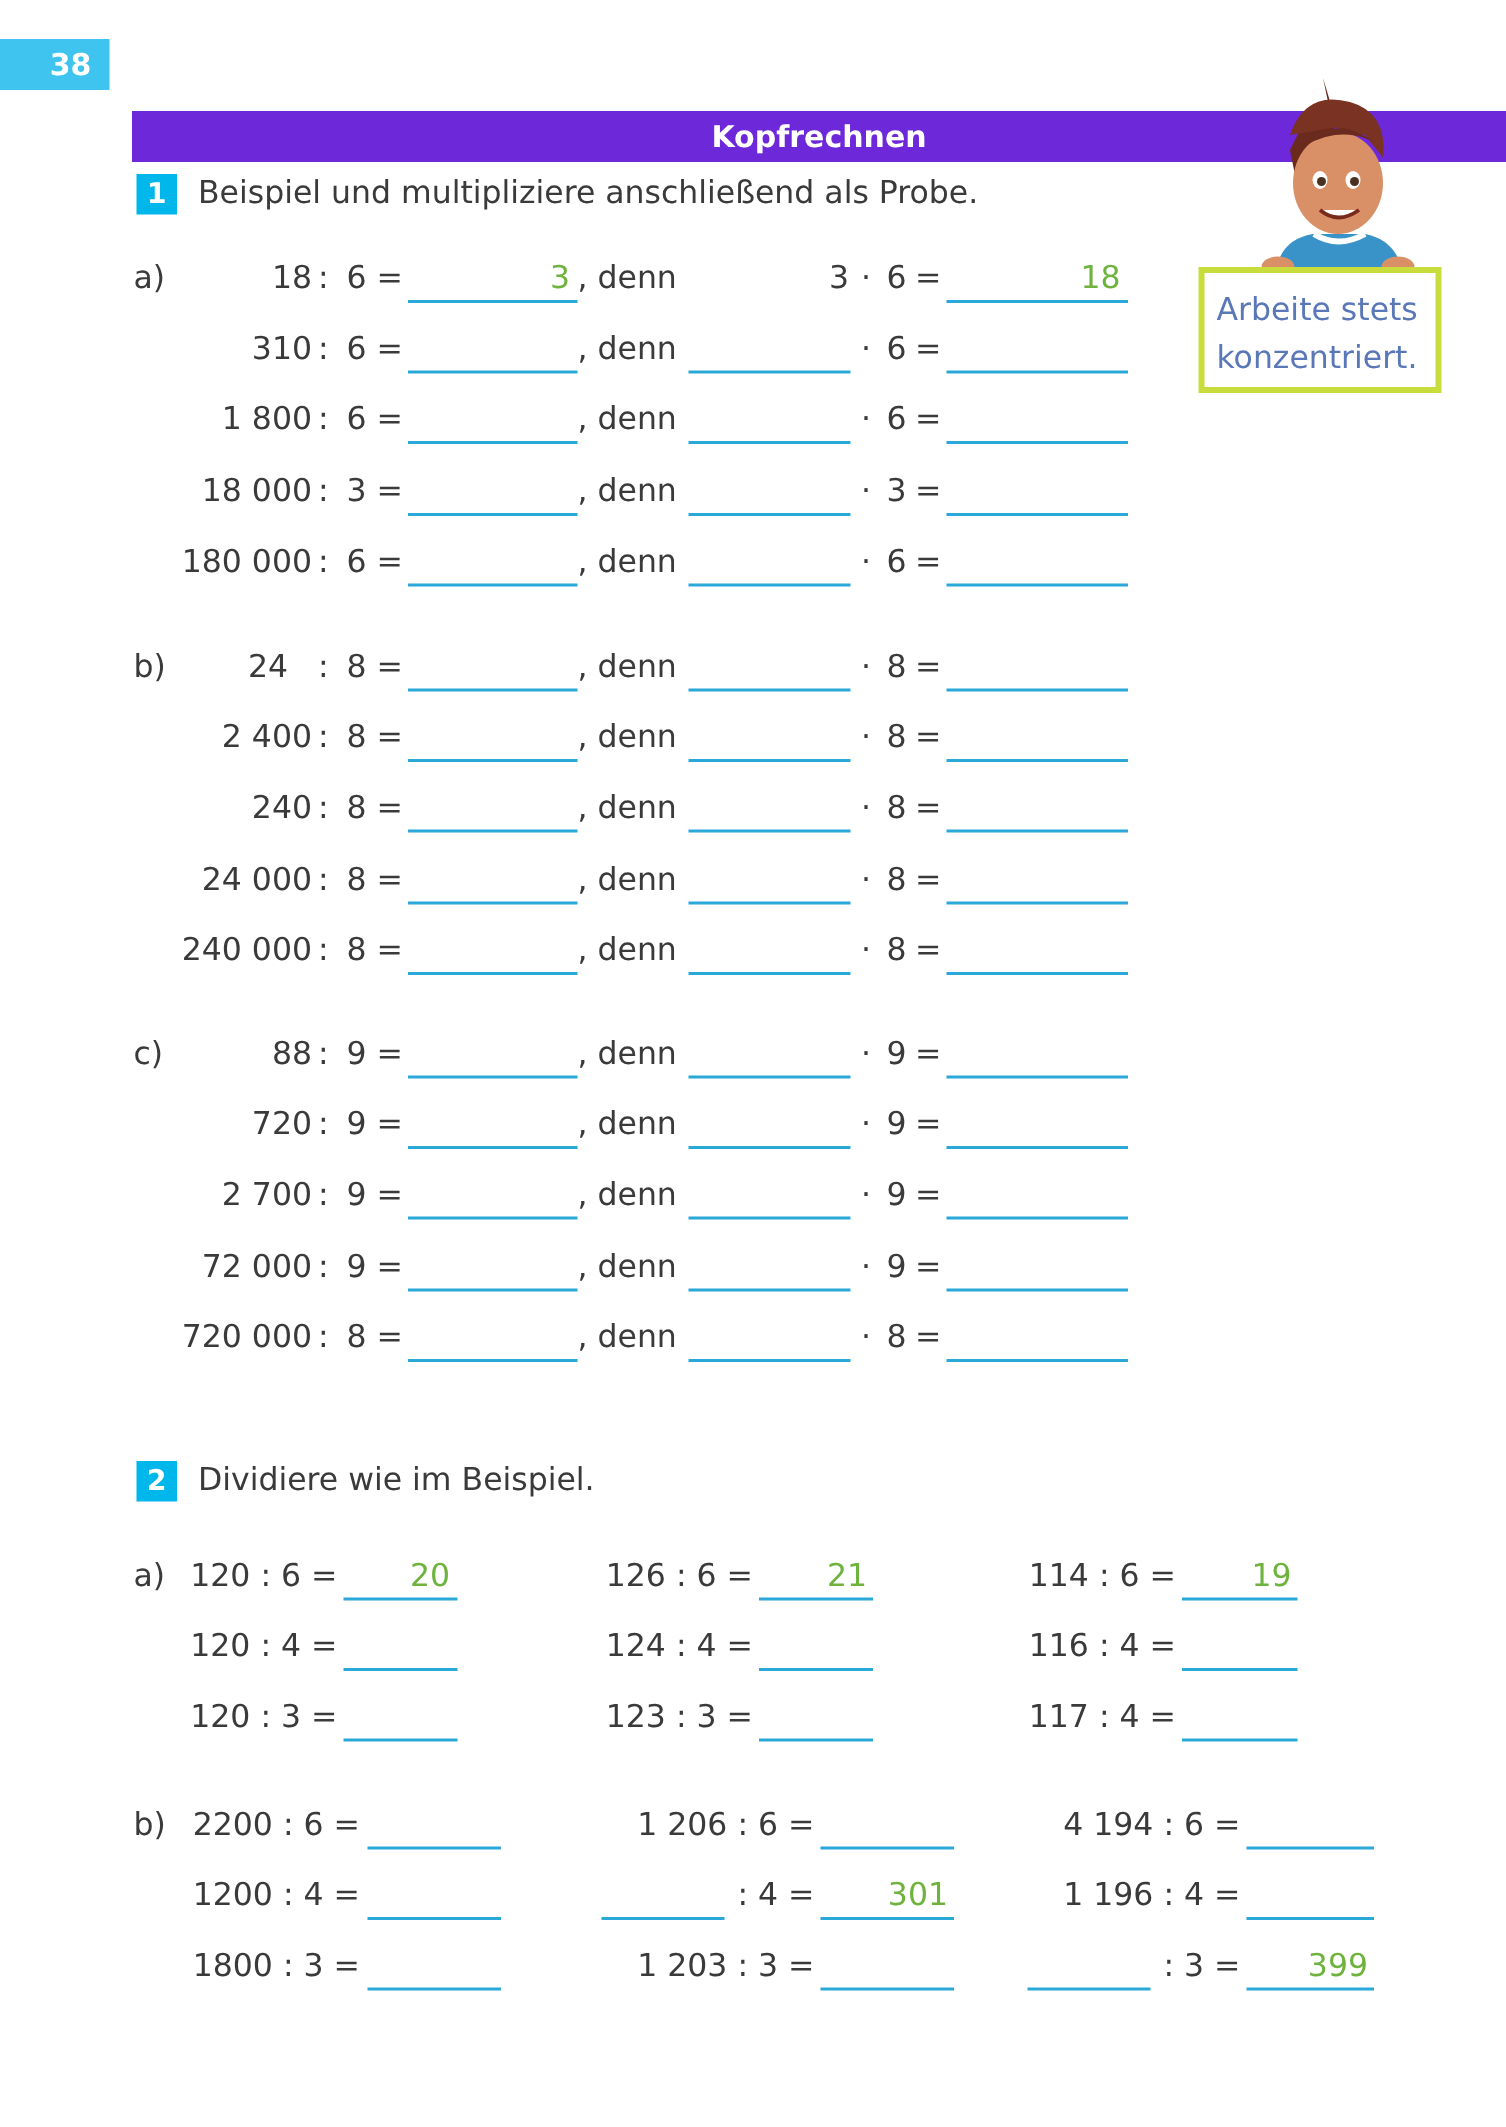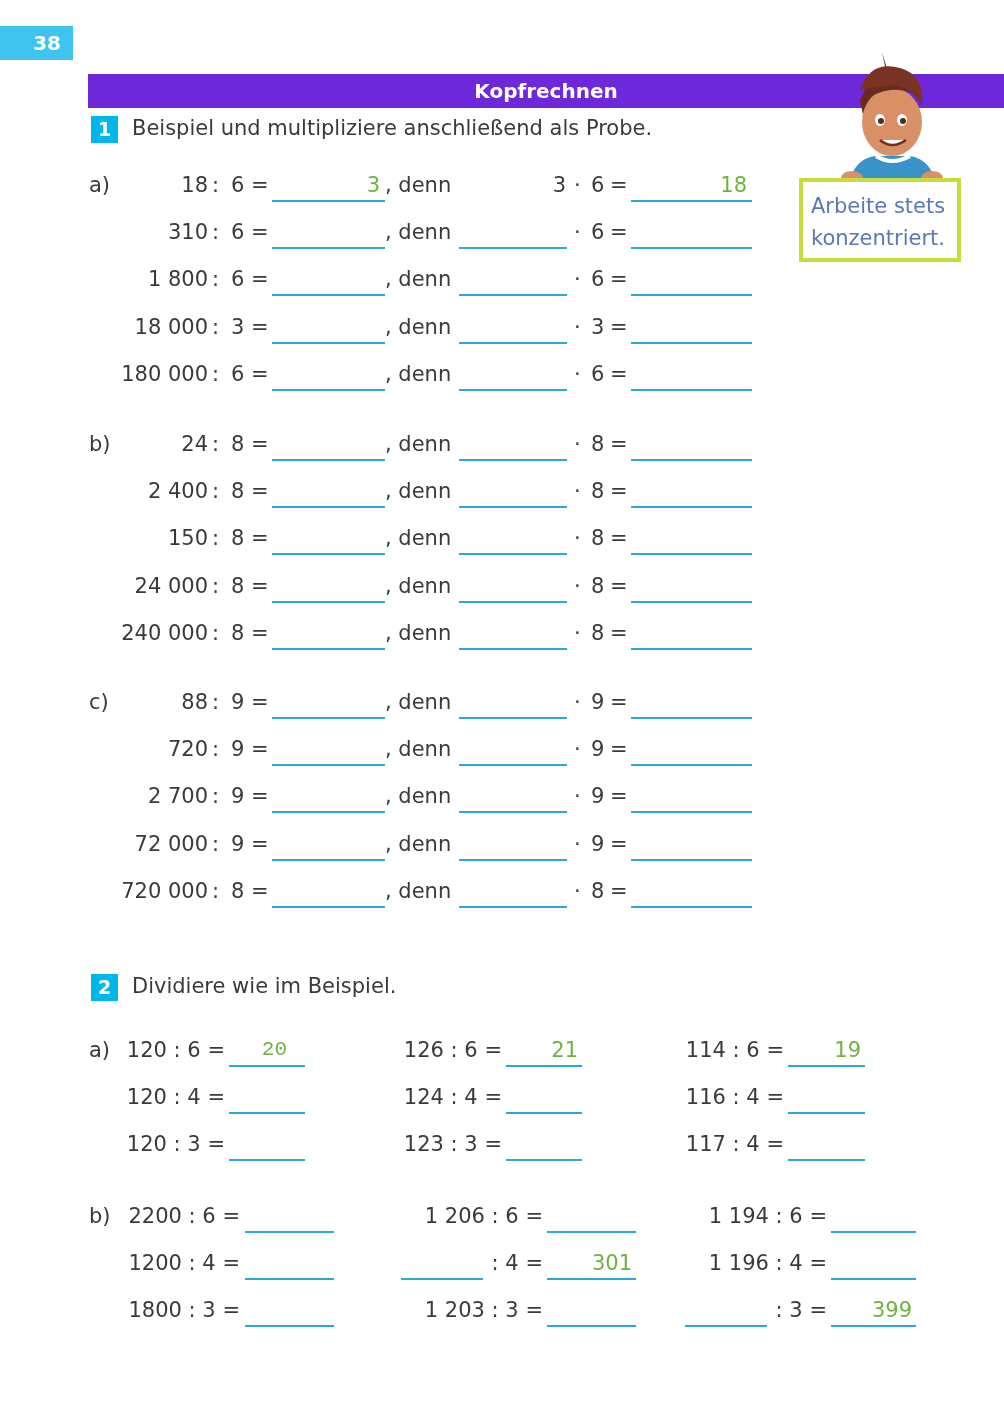--- a/index.html
+++ b/index.html
@@ -121,21 +121,21 @@
         <div class="abs blank" style="left:272px; width:113px; top:389px;"></div>
         <div class="abs txt" style="left:385px; top:361px;">, denn</div>
         <div class="abs ans" style="left:460px; width:106px; top:361px; color:#3a3a3a; "></div>
         <div class="abs blank" style="left:459px; width:108px; top:389px;"></div>
         <div class="abs txt" style="left:574px; top:361px;">·</div>
         <div class="abs txt" style="left:591px; top:361px;">6</div>
         <div class="abs txt" style="left:610px; top:361px;">=</div>
         <div class="abs ans" style="left:631px; width:116px; top:361px;"></div>
         <div class="abs blank" style="left:631px; width:121px; top:389px;"></div>
       <div class="abs txt" style="left:89px; top:431px;">b)</div>
-        <div class="abs txt right" style="left:100px; width:108px; top:431px;text-align:right;">24</div>
+        <div class="abs txt right" style="left:84px; width:108px; top:431px;text-align:right;">24</div>
         <div class="abs txt" style="left:212px; top:431px;">:</div>
         <div class="abs txt" style="left:231px; top:431px;">8</div>
         <div class="abs txt" style="left:251px; top:431px;">=</div>
         <div class="abs ans" style="left:272px; width:108px; top:431px;"></div>
         <div class="abs blank" style="left:272px; width:113px; top:459px;"></div>
         <div class="abs txt" style="left:385px; top:431px;">, denn</div>
         <div class="abs ans" style="left:460px; width:106px; top:431px; color:#3a3a3a; "></div>
         <div class="abs blank" style="left:459px; width:108px; top:459px;"></div>
         <div class="abs txt" style="left:574px; top:431px;">·</div>
         <div class="abs txt" style="left:591px; top:431px;">8</div>
@@ -151,21 +151,21 @@
         <div class="abs blank" style="left:272px; width:113px; top:506px;"></div>
         <div class="abs txt" style="left:385px; top:478px;">, denn</div>
         <div class="abs ans" style="left:460px; width:106px; top:478px; color:#3a3a3a; "></div>
         <div class="abs blank" style="left:459px; width:108px; top:506px;"></div>
         <div class="abs txt" style="left:574px; top:478px;">·</div>
         <div class="abs txt" style="left:591px; top:478px;">8</div>
         <div class="abs txt" style="left:610px; top:478px;">=</div>
         <div class="abs ans" style="left:631px; width:116px; top:478px;"></div>
         <div class="abs blank" style="left:631px; width:121px; top:506px;"></div>
 
-        <div class="abs txt right" style="left:100px; width:108px; top:525px;">150</div>
+        <div class="abs txt right" style="left:100px; width:108px; top:525px;">240</div>
         <div class="abs txt" style="left:212px; top:525px;">:</div>
         <div class="abs txt" style="left:231px; top:525px;">8</div>
         <div class="abs txt" style="left:251px; top:525px;">=</div>
         <div class="abs ans" style="left:272px; width:108px; top:525px;"></div>
         <div class="abs blank" style="left:272px; width:113px; top:553px;"></div>
         <div class="abs txt" style="left:385px; top:525px;">, denn</div>
         <div class="abs ans" style="left:460px; width:106px; top:525px; color:#3a3a3a; "></div>
         <div class="abs blank" style="left:459px; width:108px; top:553px;"></div>
         <div class="abs txt" style="left:574px; top:525px;">·</div>
         <div class="abs txt" style="left:591px; top:525px;">8</div>
@@ -278,21 +278,21 @@
         <div class="abs ans" style="left:631px; width:116px; top:878px;"></div>
         <div class="abs blank" style="left:631px; width:121px; top:906px;"></div>
       </div>
 
 <div class="abs task-badge" style="left:91px; top:974px;">2</div>
 <div class="abs task-title" style="left:132px; top:974px;">Dividiere wie im Beispiel.</div>
 
 <div id="task2-container">
     <div class="abs txt" style="left:89px; top:1037px;">a)</div>
     <div class="abs txt right" style="left:25px; width:200px; top:1037px;">120 : 6 =</div>
-          <div class="abs ans" style="left:215px; width:72px; top:1037px;font-family:Liberation Mono, monospace;">20</div>
+          <div class="abs ans" style="left:228px; width:72px; top:1037px;">20</div>
           <div class="abs blank" style="left:229px; width:76px; top:1065px;"></div>
     <div class="abs txt right" style="left:25px; width:200px; top:1084px;">120 : 4 =</div>
           <div class="abs ans" style="left:229px; width:72px; top:1084px;"></div>
           <div class="abs blank" style="left:229px; width:76px; top:1112px;"></div>
     <div class="abs txt right" style="left:25px; width:200px; top:1131px;">120 : 3 =</div>
           <div class="abs ans" style="left:229px; width:72px; top:1131px;"></div>
           <div class="abs blank" style="left:229px; width:76px; top:1159px;"></div>
     <div class="abs txt right" style="left:302px; width:200px; top:1037px;">126 : 6 =</div>
           <div class="abs ans" style="left:506px; width:72px; top:1037px;">21</div>
           <div class="abs blank" style="left:506px; width:76px; top:1065px;"></div>
@@ -324,21 +324,21 @@
     <div class="abs txt right" style="left:343px; width:200px; top:1203px;">1 206 : 6 =</div>
           <div class="abs ans" style="left:547px; width:85px; top:1203px;"></div>
           <div class="abs blank" style="left:547px; width:89px; top:1231px;"></div>
     <div class="abs txt right" style="left:343px; width:200px; top:1250px;">: 4 =</div>
           <div class="abs ans" style="left:547px; width:85px; top:1250px;">301</div>
           <div class="abs blank" style="left:547px; width:89px; top:1278px;"></div>
     <div class="abs blank" style="left:401px; width:82px; top:1278px;"></div>
     <div class="abs txt right" style="left:343px; width:200px; top:1297px;">1 203 : 3 =</div>
           <div class="abs ans" style="left:547px; width:85px; top:1297px;"></div>
           <div class="abs blank" style="left:547px; width:89px; top:1325px;"></div>
-    <div class="abs txt right" style="left:627px; width:200px; top:1203px;">1 194 : 6 =</div>
+    <div class="abs txt right" style="left:627px; width:200px; top:1203px;">4 194 : 6 =</div>
           <div class="abs ans" style="left:831px; width:81px; top:1203px;"></div>
           <div class="abs blank" style="left:831px; width:85px; top:1231px;"></div>
     <div class="abs txt right" style="left:627px; width:200px; top:1250px;">1 196 : 4 =</div>
           <div class="abs ans" style="left:831px; width:81px; top:1250px;"></div>
           <div class="abs blank" style="left:831px; width:85px; top:1278px;"></div>
     <div class="abs txt right" style="left:627px; width:200px; top:1297px;">: 3 =</div>
           <div class="abs ans" style="left:831px; width:81px; top:1297px;">399</div>
           <div class="abs blank" style="left:831px; width:85px; top:1325px;"></div>
     <div class="abs blank" style="left:685px; width:82px; top:1325px;"></div>
   </div>

